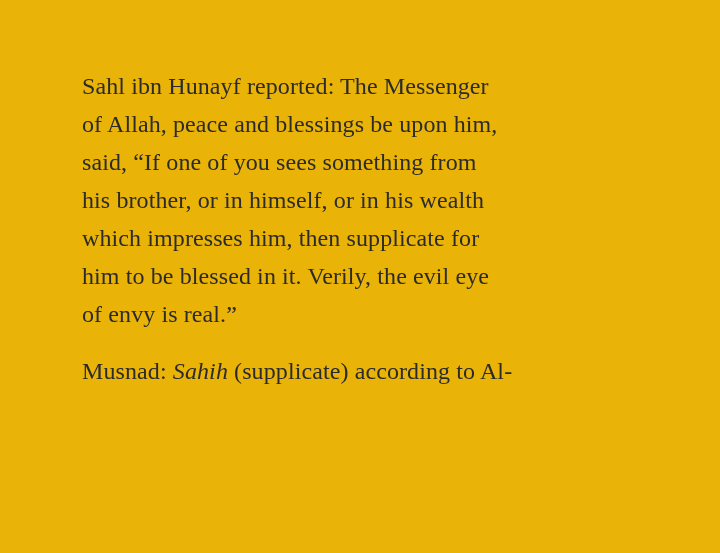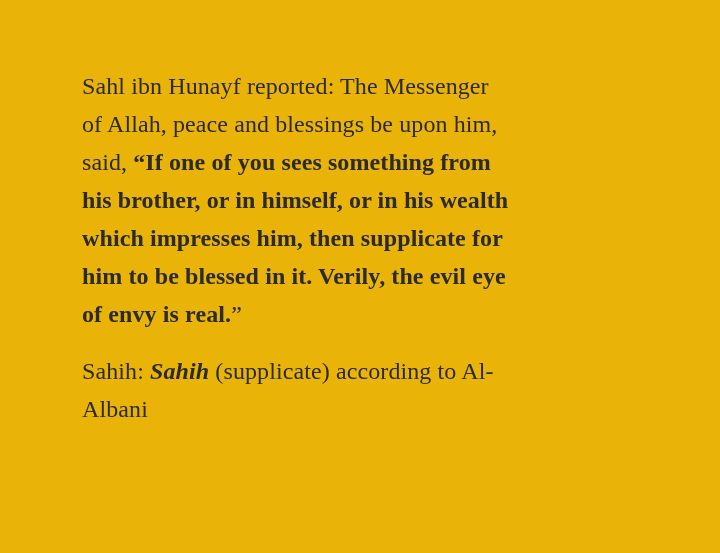--- a/index.html
+++ b/index.html
@@ -26,24 +26,24 @@
     color: #2b2b2b;
     letter-spacing: 0.1px;
   }
   .para {
     margin: 0 0 19px 0;
     max-width: 480px;
   }
   .para:last-child {
     margin-bottom: 0;
   }
-  .b { font-weight: 700; }
+  .b { font-weight: 400; }
   .i { font-style: italic; }
 </style>
 </head>
 <body>
 
 <div class="page">
   <article class="article">
     <p class="para"><span>Sahl ibn Hunayf reported: The Messenger</span><br><span>of Allah, peace and blessings be upon him,</span><br><span>said, </span><span class="b">“If one of you sees something from</span><br><span class="b">his brother, or in himself, or in his wealth</span><br><span class="b">which impresses him, then supplicate for</span><br><span class="b">him to be blessed in it. Verily, the evil eye</span><br><span class="b">of envy is real.</span><span>”</span></p>
-    <p class="para"><span>Sahih: </span><span class="b i">Sahih</span><span> (supplicate) according to Al-</span><br><span>Albani</span></p>
+    <p class="para"><span>Musnad: </span><span class="b i">Sahih</span><span> (supplicate) according to Al-</span><br></p>
   </article>
 </div>
 
 </body></html>

